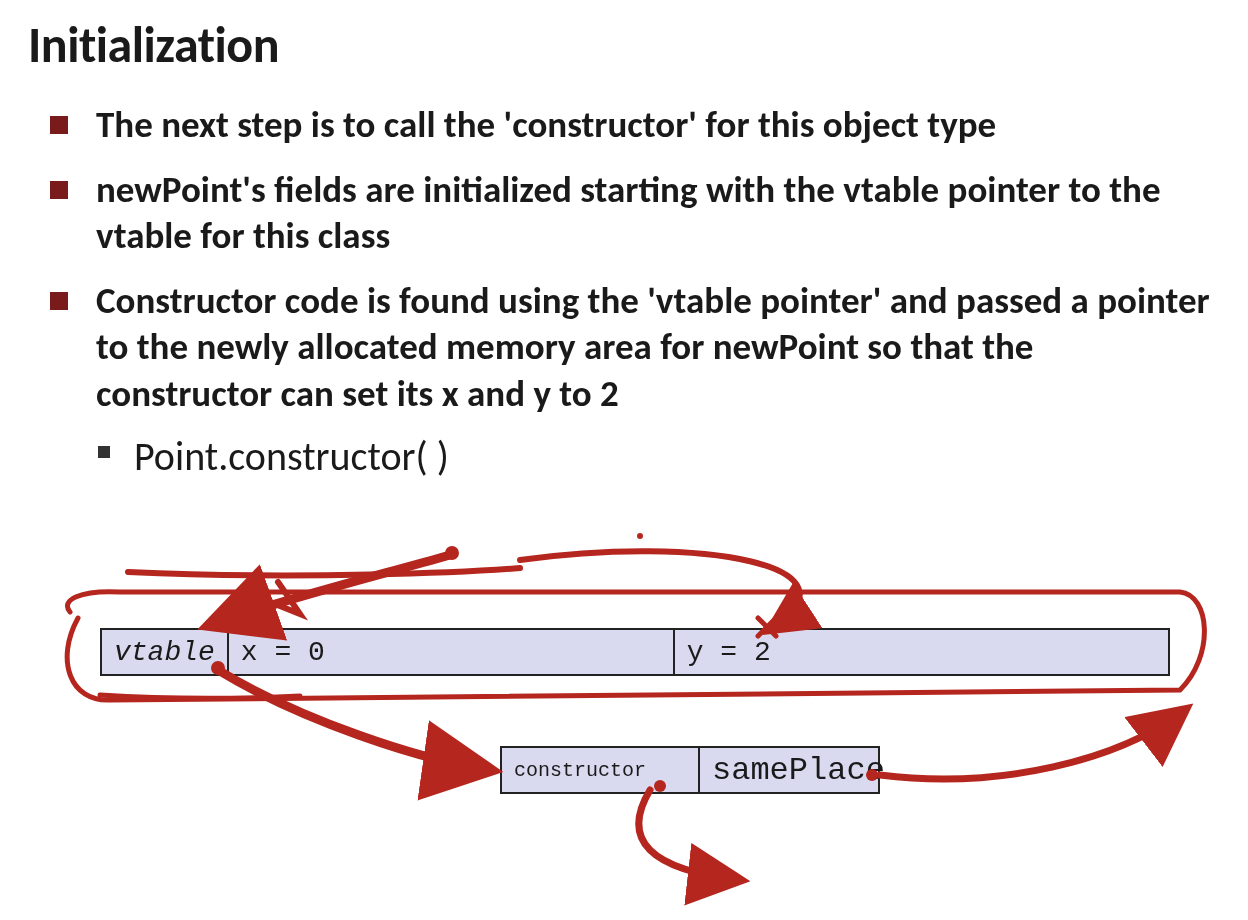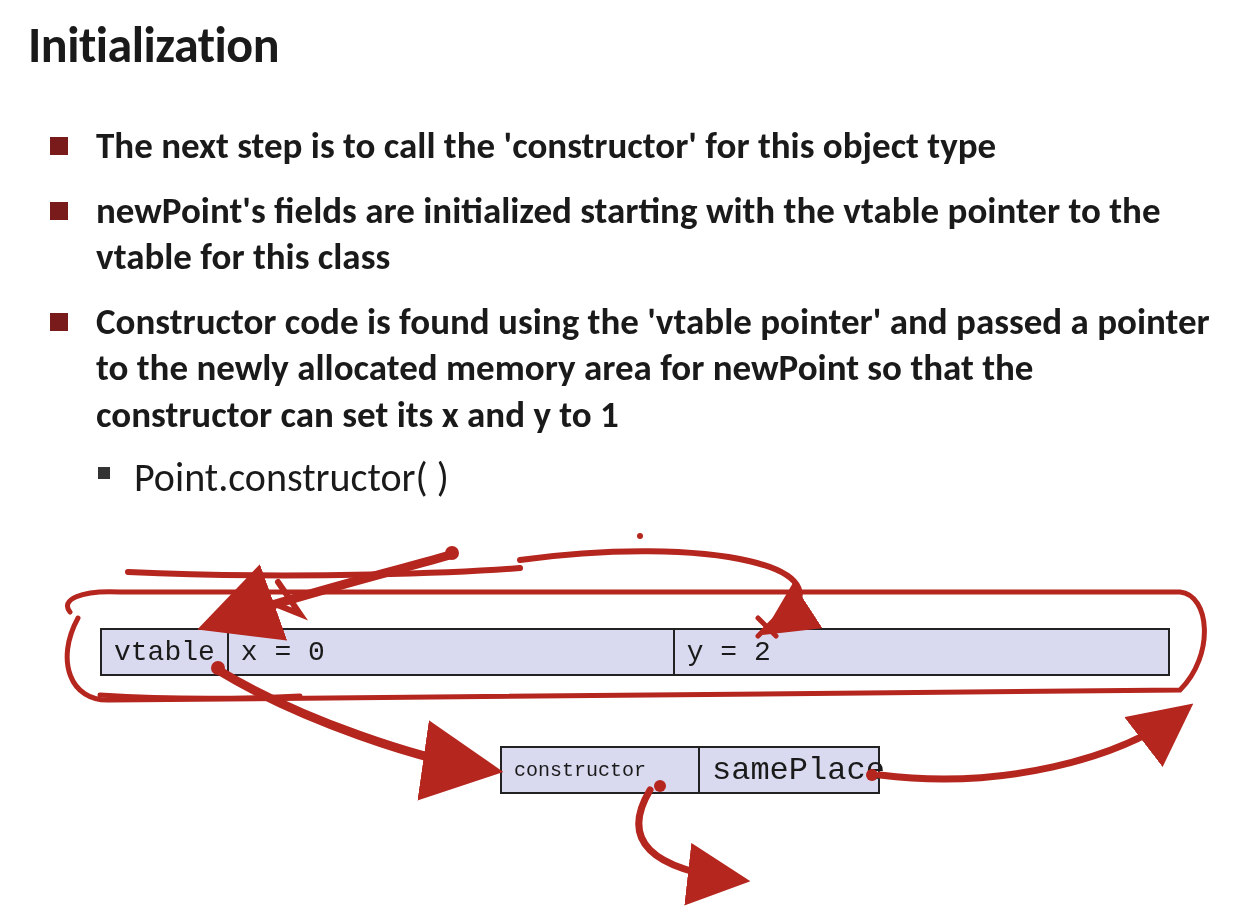--- a/index.html
+++ b/index.html
@@ -15,21 +15,21 @@
   .slide {
     position: relative;
     width: 1248px;
     height: 920px;
     box-sizing: border-box;
     padding: 14px 28px 0 28px;
   }
   .title {
     font-size: 50px;
     font-weight: 700;
-    margin: 0 0 48px 0;
+    margin: 0 0 27px 0;
     letter-spacing: -0.5px;
   }
   ul.bullets {
     list-style: none;
     margin: 0;
     padding: 0 10px 0 22px;
   }
   ul.bullets > li {
     position: relative;
     font-size: 37px;
@@ -88,21 +88,21 @@
     height: 48px;
     display: flex;
     align-items: center;
   }
   .row.top .cell + .cell { border-left: none; }
   .row.bottom .cell + .cell { border-left: none; }
   .row.bottom {
     margin-top: 70px;
     margin-left: 400px;
   }
-  .cell.vtable { width: 130px; }
+  .cell.vtable { width: 130px; font-style: italic; }
   .cell.x      { width: 468px; }
   .cell.y      { width: 520px; }
   .cell.ctor   { width: 200px; font-size: 20px; }
   .cell.sp     { width: 180px; font-size: 32px; }
 
   
   svg.ink {
     position: absolute;
     left: 0;
     top: 0;
@@ -115,21 +115,21 @@
 <body>
 
 <div class="slide">
 
   <h1 class="title">Initialization</h1>
 
   <ul class="bullets">
     <li>The next step is to call the 'constructor' for this object type</li>
     <li>newPoint's fields are initialized starting with the vtable pointer to the vtable for this class</li>
     <li>
-      <span>Constructor code is found using the 'vtable pointer' and passed a pointer to the newly allocated memory area for newPoint so that the constructor can set its x and y to 1</span>
+      <span>Constructor code is found using the 'vtable pointer' and passed a pointer to the newly allocated memory area for newPoint so that the constructor can set its x and y to 2</span>
       <ul class="sub">
         <li>Point.constructor(       )</li>
       </ul>
     </li>
   </ul>
 
   <div class="diagram">
     <div class="row top">
       <div class="cell vtable">vtable</div>
       <div class="cell x">x = 0</div>

